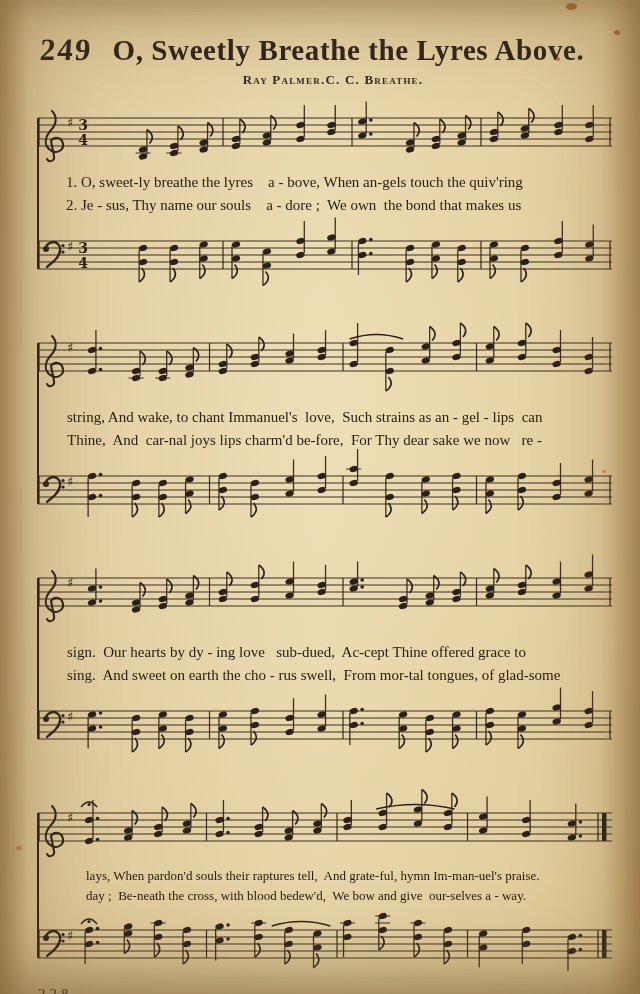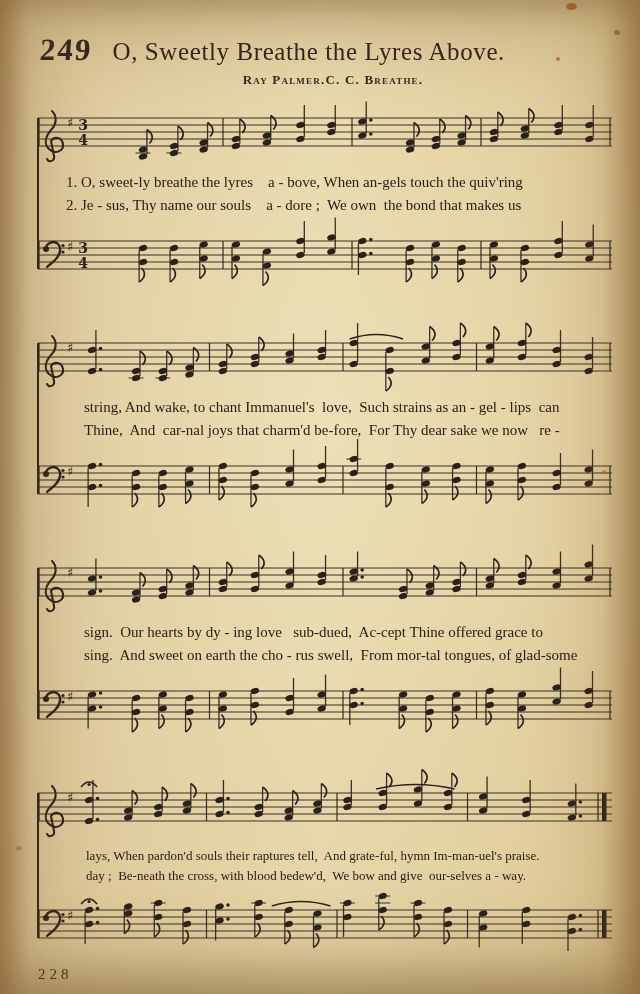--- a/index.html
+++ b/index.html
@@ -12,30 +12,30 @@
     font-family:"Liberation Serif","DejaVu Serif",serif;
     color:#2b211a;
   }
   .page::after{
     content:"";position:absolute;inset:0;pointer-events:none;
     box-shadow:inset 0 0 90px 22px rgba(125,92,45,.40), inset 0 -18px 40px rgba(110,80,40,.35), inset 0 10px 26px rgba(120,88,42,.28);
   }
   .content{position:absolute;left:38px;right:28px;top:0;}
   .hymn-row{display:flex;align-items:baseline;gap:20px;padding-top:32px;padding-left:2px;}
   .hymn-number{font-size:31px;font-weight:bold;letter-spacing:2px;transform:skewX(-4deg);}
-  .hymn-title{font-size:25px;font-weight:normal;letter-spacing:.6px;white-space:nowrap;}
+  .hymn-title{font-size:29px;font-weight:bold;letter-spacing:.6px;white-space:nowrap;}
   .attrib-row{display:flex;justify-content:center;font-size:13px;font-variant:small-caps;
     letter-spacing:1.2px;padding:4px 12px 0 28px;font-weight:bold;color:#33281c;}
   .system{position:relative;margin-top:30px;}
   .system.first{margin-top:8px;}
   .sysline{position:absolute;left:-1px;top:22px;bottom:22px;width:2px;background:#2b211a;}
   svg.staff{display:block;width:574px;height:72px;overflow:visible;}
   .lyrics{padding:3px 0 3px 28px;font-size:15px;line-height:1.5;color:#2a2015;}
   .lyrics .lline{white-space:pre;overflow:hidden;}
-  .lyrics.indent2{padding-left:46px;}
+  .lyrics.indent2{padding-left:29px;margin-top:10px;}
   .lyrics.tight{font-size:13px;padding-left:48px;}
   .footer{margin-top:6px;text-align:left;font-size:15px;letter-spacing:4px;color:#2e241a;}
   .speck{position:absolute;border-radius:50%;pointer-events:none;}
 </style>
 </head>
 <body>
 
 <div class="page">
   <div class="content">
 
@@ -291,21 +291,21 @@
           <ellipse cx="518.6" cy="43" rx="4.3" ry="3" fill="#2b211a" transform="rotate(-18 518.6 43)"></ellipse>
           <line x1="522.5" y1="41" x2="522.5" y2="9" stroke="#2b211a" stroke-width="1.3" stroke-opacity="0.92"></line>
           <ellipse cx="550.64" cy="36" rx="4.3" ry="3" fill="#2b211a" transform="rotate(-18 550.64 36)"></ellipse>
           <ellipse cx="550.64" cy="50" rx="4.3" ry="3" fill="#2b211a" transform="rotate(-18 550.64 50)"></ellipse>
           <line x1="554.54" y1="48" x2="554.54" y2="16" stroke="#2b211a" stroke-width="1.3" stroke-opacity="0.92"></line>
           <path d="M 311.675 18 Q 338.375 9 365.075 18" fill="none" stroke="#2b211a" stroke-width="1.4"></path>
           <line x1="572" y1="22" x2="572" y2="50" stroke="#2b211a" stroke-width="1.3" stroke-opacity="0.92"></line>
         </svg>
       <div class="lyrics indent2">
         <div class="lline">string, And wake, to chant Immanuel's  love,  Such strains as an - gel - lips  can</div>
-        <div class="lline">Thine,  And  car-nal joys that charm'd be-fore,  For Thy dear sake we now   re -</div>
+        <div class="lline">Thine,  And  car-nal joys lips charm'd be-fore,  For Thy dear sake we now   re -</div>
       </div>
       <svg class="staff" viewBox="0 0 574 72">
           <line x1="0" y1="22" x2="574" y2="22" stroke="#2b211a" stroke-width="1" stroke-opacity="0.92"></line>
           <line x1="0" y1="29" x2="574" y2="29" stroke="#2b211a" stroke-width="1" stroke-opacity="0.92"></line>
           <line x1="0" y1="36" x2="574" y2="36" stroke="#2b211a" stroke-width="1" stroke-opacity="0.92"></line>
           <line x1="0" y1="43" x2="574" y2="43" stroke="#2b211a" stroke-width="1" stroke-opacity="0.92"></line>
           <line x1="0" y1="50" x2="574" y2="50" stroke="#2b211a" stroke-width="1" stroke-opacity="0.92"></line>
           <line x1="1" y1="22" x2="1" y2="50" stroke="#2b211a" stroke-width="1.4" stroke-opacity="0.92"></line>
           <circle cx="8" cy="30" r="3" fill="#2b211a"></circle>
           <path d="M 8 31 C 7 24, 16 21, 20 25

